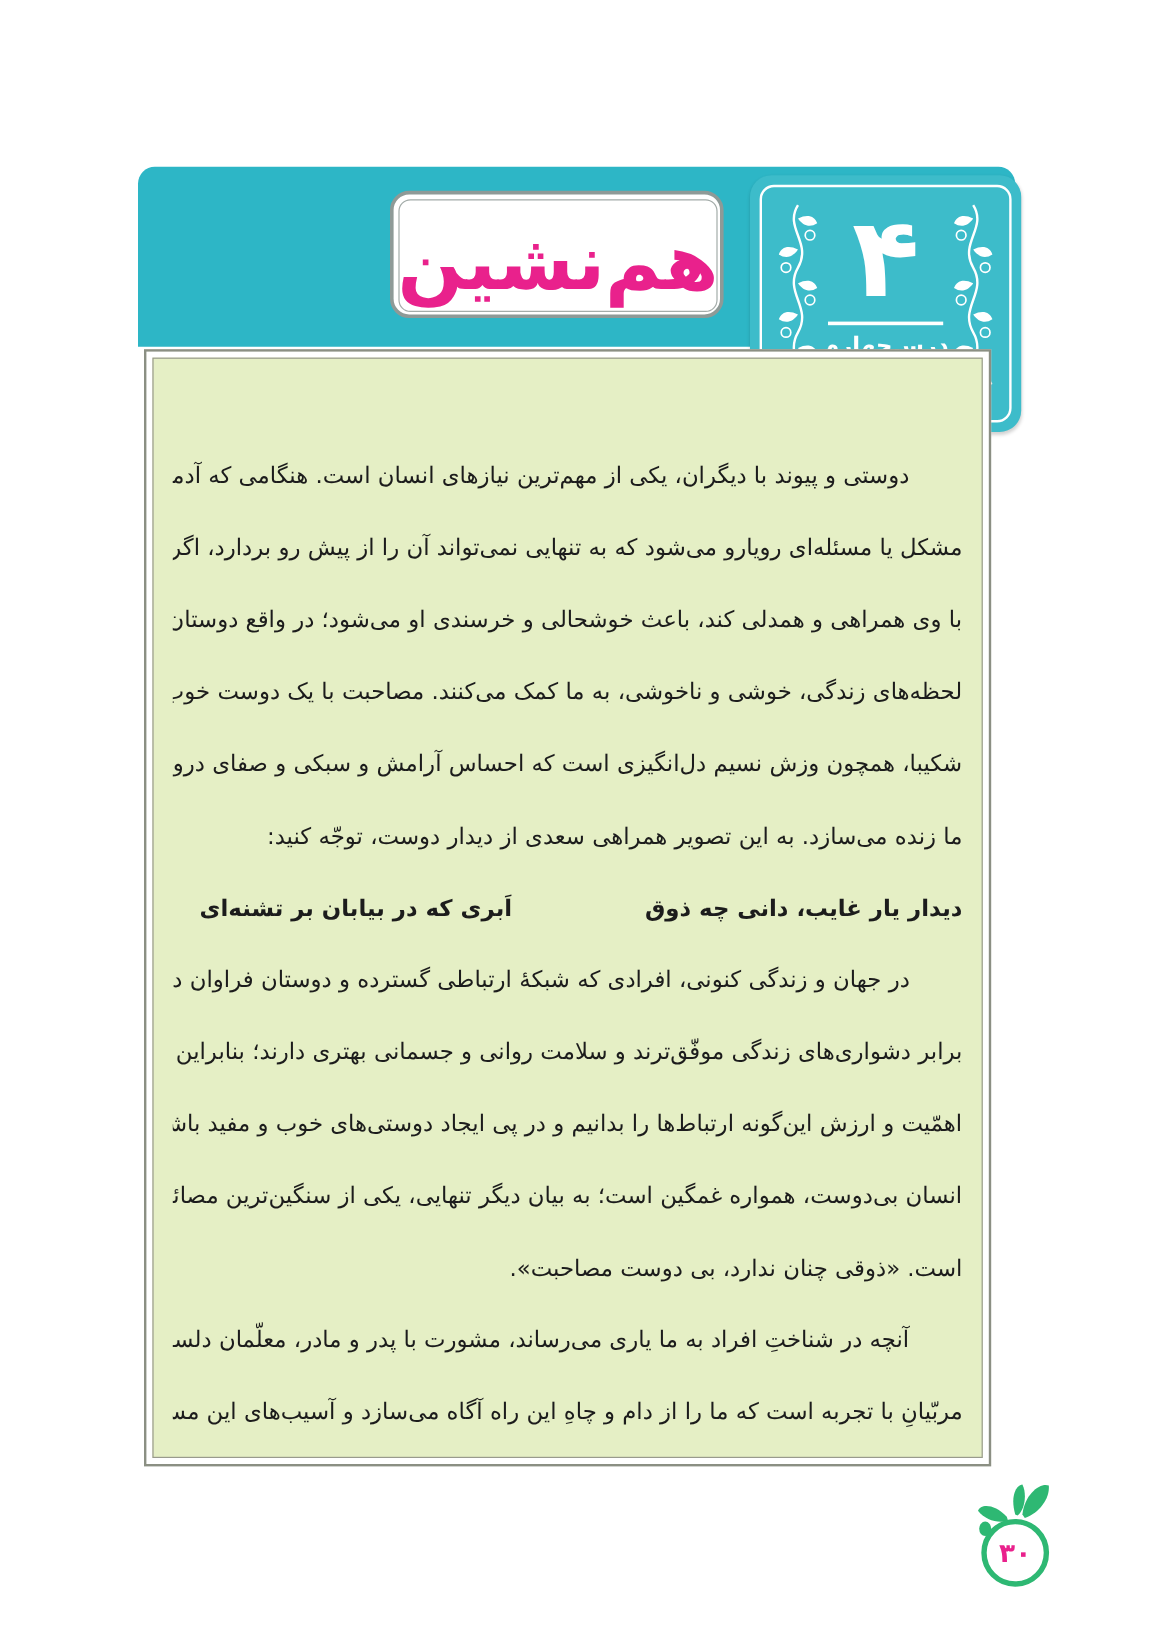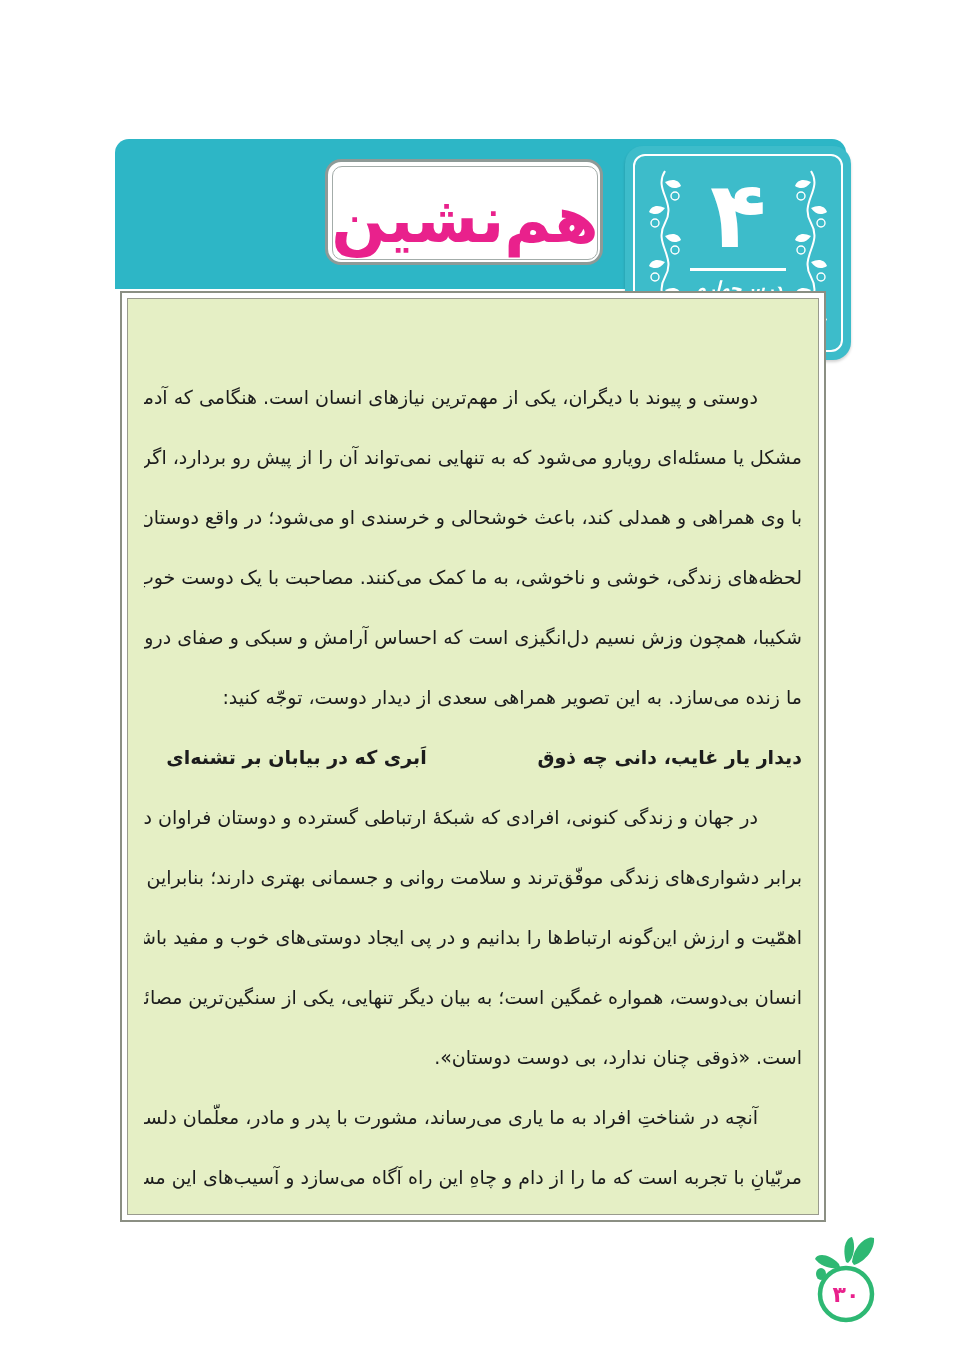--- a/index.html
+++ b/index.html
@@ -27,21 +27,20 @@
   .vine.left{left:10px;}
   .vine.right{right:10px;transform:scaleX(-1);}
   .lesson-number{
     color:#ffffff;font-size:92px;font-weight:bold;line-height:1;
     margin-top:14px;direction:rtl;
   }
   .lesson-rule{width:96px;height:3px;background:#ffffff;margin-top:6px;}
   .lesson-label{
     color:#ffffff;font-size:19px;font-weight:bold;margin-top:6px;direction:rtl;
     letter-spacing:0;
-    font-style:italic;
   }
   
   .title-box{
     position:absolute;left:325px;top:159px;width:278px;height:106px;
     background:#ffffff;border:3px solid #8e9a97;border-radius:16px;
     padding:4px;box-sizing:border-box;
   }
   .title-inner{
     width:100%;height:100%;border:1px solid #a3aca9;border-radius:10px;
     display:flex;align-items:center;justify-content:center;overflow:visible;
@@ -144,21 +143,21 @@
     <div class="line">شکیبا، همچون وزش نسیم دل‌انگیزی است که احساس آرامش و سبکی و صفای درون را در</div>
     <div class="line end">ما زنده می‌سازد. به این تصویر همراهی سعدی از دیدار دوست، توجّه کنید:</div>
     <div class="poem-line">
       <span>دیدار یار غایب، دانی چه ذوق دارد؟</span>
       <span>اَبری که در بیابان بر تشنه‌ای ببارد</span>
     </div>
     <div class="line indent">در جهان و زندگی کنونی، افرادی که شبکهٔ ارتباطی گسترده و دوستان فراوان دارند، در</div>
     <div class="line">برابر دشواری‌های زندگی موفّق‌ترند و سلامت روانی و جسمانی بهتری دارند؛ بنابراین باید</div>
     <div class="line">اهمّیت و ارزش این‌گونه ارتباط‌ها را بدانیم و در پی ایجاد دوستی‌های خوب و مفید باشیم.</div>
     <div class="line">انسان بی‌دوست، همواره غمگین است؛ به بیان دیگر تنهایی، یکی از سنگین‌ترین مصائب</div>
-    <div class="line end">است. «ذوقی چنان ندارد، بی دوست دوستان».</div>
+    <div class="line end">است. «ذوقی چنان ندارد، بی دوست مصاحبت».</div>
     <div class="line indent">آنچه در شناختِ افراد به ما یاری می‌رساند، مشورت با پدر و مادر، معلّمان دلسوز و</div>
     <div class="line">مربّیانِ با تجربه است که ما را از دام و چاهِ این راه آگاه می‌سازد و آسیب‌های این مسیر</div>
   </div>
 </div>
 
 <svg class="page-fruit" viewBox="0 0 72 96">
   <g fill="#2eb873">
     <path d="M44,30 C46,12 60,3 66,6 C67,17 58,29 46,33 Z"></path>
     <path d="M38,30 C34,16 38,6 44,5 C48,13 46,26 40,31 Z"></path>
     <path d="M31,32 C21,21 9,21 7,27 C13,35 25,38 32,35 Z"></path>

